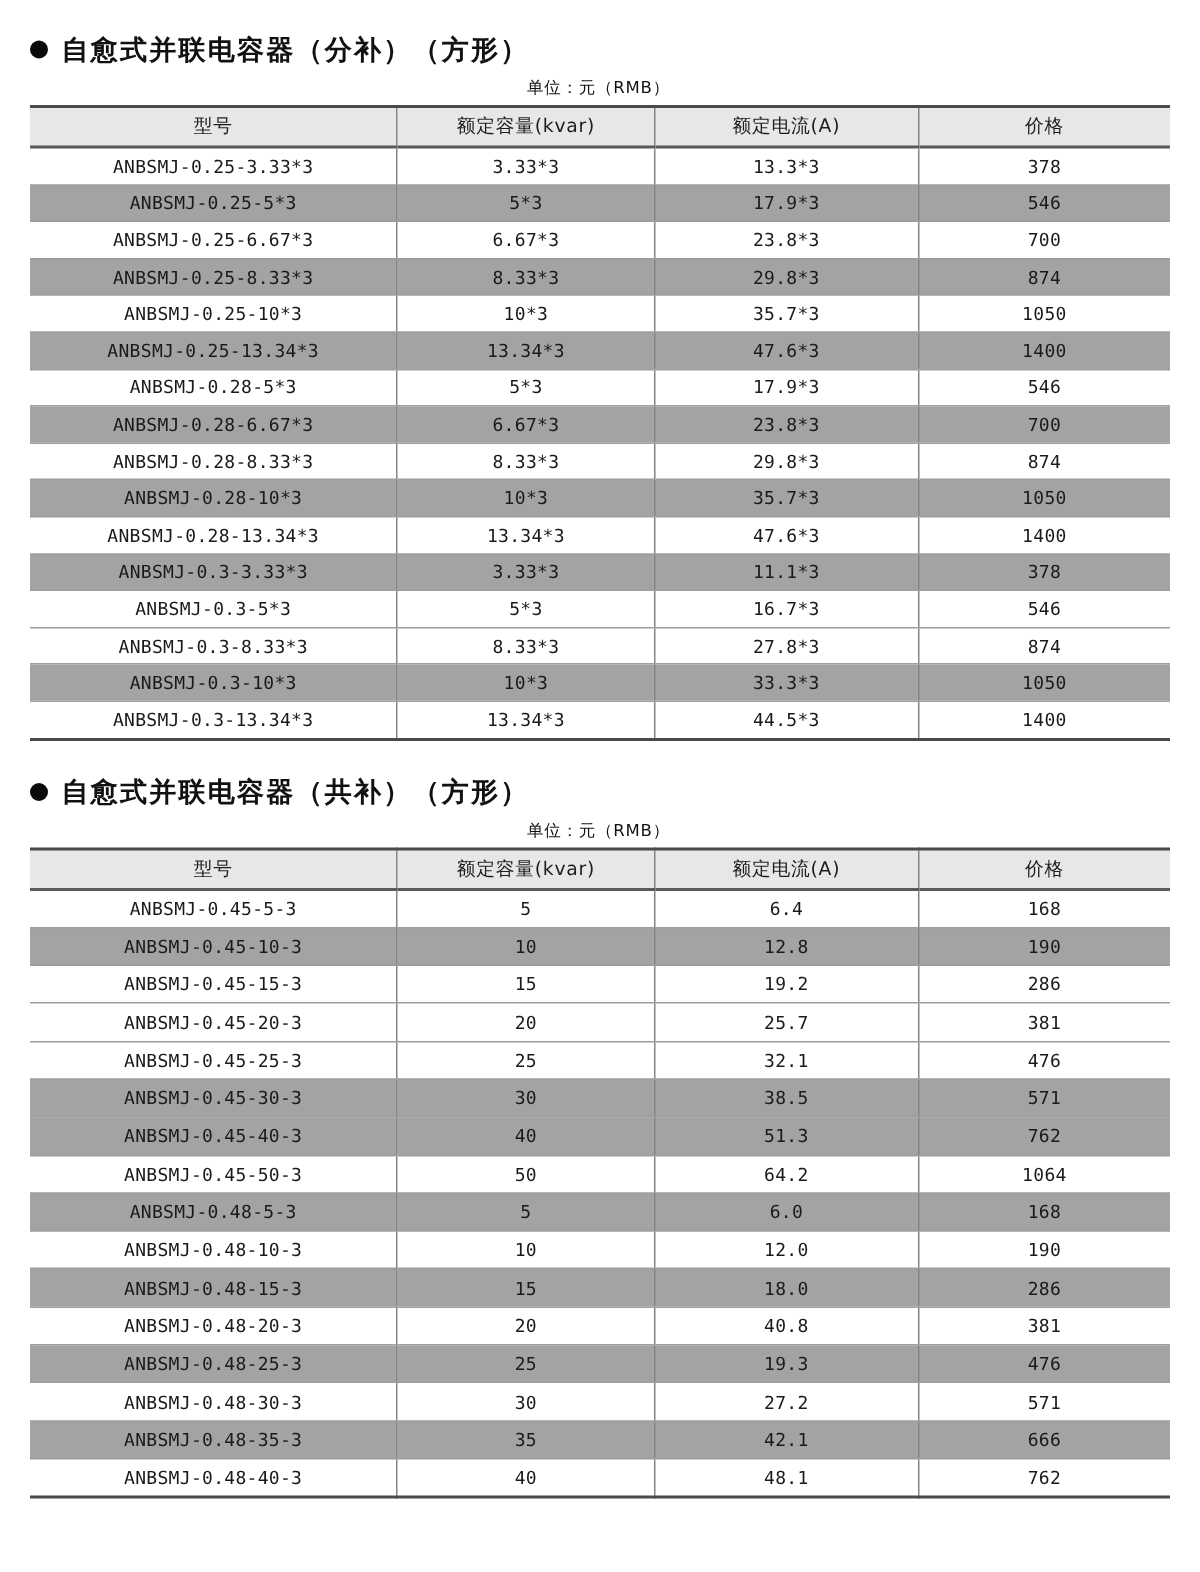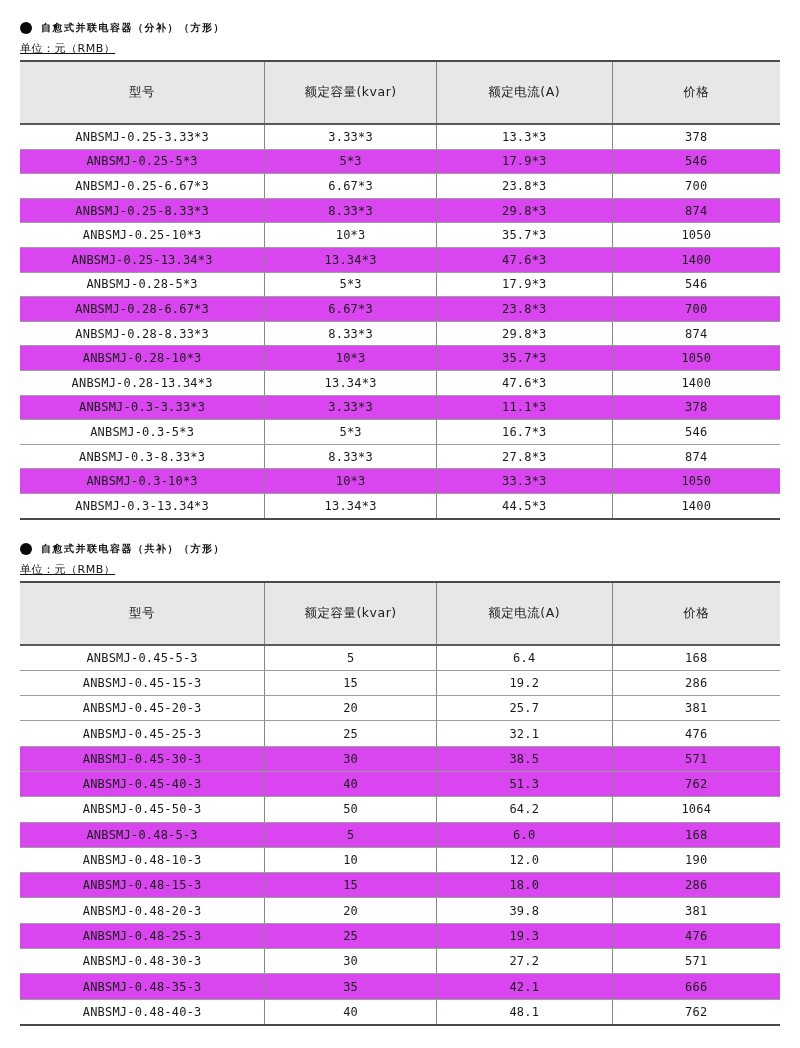--- a/index.html
+++ b/index.html
@@ -10,48 +10,48 @@
     box-sizing:border-box;
   }
   .page{padding:13px 20px 0 20px;}
   .section{margin-bottom:22px;}
   .section-header{display:flex;align-items:center;margin:8px 0 2px 0;}
   .bullet{
     width:12px;height:12px;border-radius:50%;
     background:#0a0a0a;margin-right:9px;flex:0 0 auto;
   }
   .section-title{
-    font-size:10px;font-weight:bold;letter-spacing:1.5px;
+    font-size:18px;font-weight:bold;letter-spacing:1.5px;
     color:#111;margin:0;
   }
   .unit-label{
-    text-align:left;font-size:11px;color:#111;
-    margin:6px 2px 4px 0;letter-spacing:0.5px;text-decoration:underline;
+    text-align:center;font-size:11px;color:#111;
+    margin:6px 2px 4px 0;letter-spacing:0.5px;
   }
   table{
     width:100%;border-collapse:collapse;table-layout:fixed;
     border-top:2px solid #4a4a4a;border-bottom:2px solid #4a4a4a;
   }
   col.c1{width:32.2%;} col.c2{width:22.6%;} col.c3{width:23.1%;} col.c4{width:22.1%;}
   th{
     background:#e7e7e7;font-weight:normal;
-    font-size:12.5px;height:25px;padding:18px;
+    font-size:12.5px;height:25px;padding:0;
     border-bottom:2px solid #5a5a5a;
     letter-spacing:0.5px;
   }
   td{
     font-size:12px;text-align:center;height:23.6px;padding:0;
     border-bottom:1px solid #9d9d9d;
     font-family:"DejaVu Sans Mono","Liberation Mono",monospace;
     letter-spacing:0.2px;color:#1a1a1a;
   }
   .t2 td{height:24.3px;}
   th:not(:last-child),td:not(:last-child){border-right:1px solid #868686;}
   tbody tr:last-child td{border-bottom:none;}
-  tr.shaded td{background:#d946ef;}
+  tr.shaded td{background:#a3a3a3;}
 </style>
 </head>
 <body>
 
 <div class="page">
 
   <section class="section">
     <div class="section-header">
       <span class="bullet"></span>
       <h2 class="section-title">自愈式并联电容器（分补）（方形）</h2>
@@ -194,20 +194,26 @@
           <th>价格</th>
         </tr>
       </thead>
       <tbody>
           <tr>
             <td>ANBSMJ-0.45-5-3</td>
             <td>5</td>
             <td>6.4</td>
             <td>168</td>
           </tr>
+          <tr class="shaded">
+            <td>ANBSMJ-0.45-10-3</td>
+            <td>10</td>
+            <td>12.8</td>
+            <td>190</td>
+          </tr>
           <tr>
             <td>ANBSMJ-0.45-15-3</td>
             <td>15</td>
             <td>19.2</td>
             <td>286</td>
           </tr>
           <tr>
             <td>ANBSMJ-0.45-20-3</td>
             <td>20</td>
             <td>25.7</td>
@@ -251,21 +257,21 @@
           </tr>
           <tr class="shaded">
             <td>ANBSMJ-0.48-15-3</td>
             <td>15</td>
             <td>18.0</td>
             <td>286</td>
           </tr>
           <tr>
             <td>ANBSMJ-0.48-20-3</td>
             <td>20</td>
-            <td>39.8</td>
+            <td>40.8</td>
             <td>381</td>
           </tr>
           <tr class="shaded">
             <td>ANBSMJ-0.48-25-3</td>
             <td>25</td>
             <td>19.3</td>
             <td>476</td>
           </tr>
           <tr>
             <td>ANBSMJ-0.48-30-3</td>

